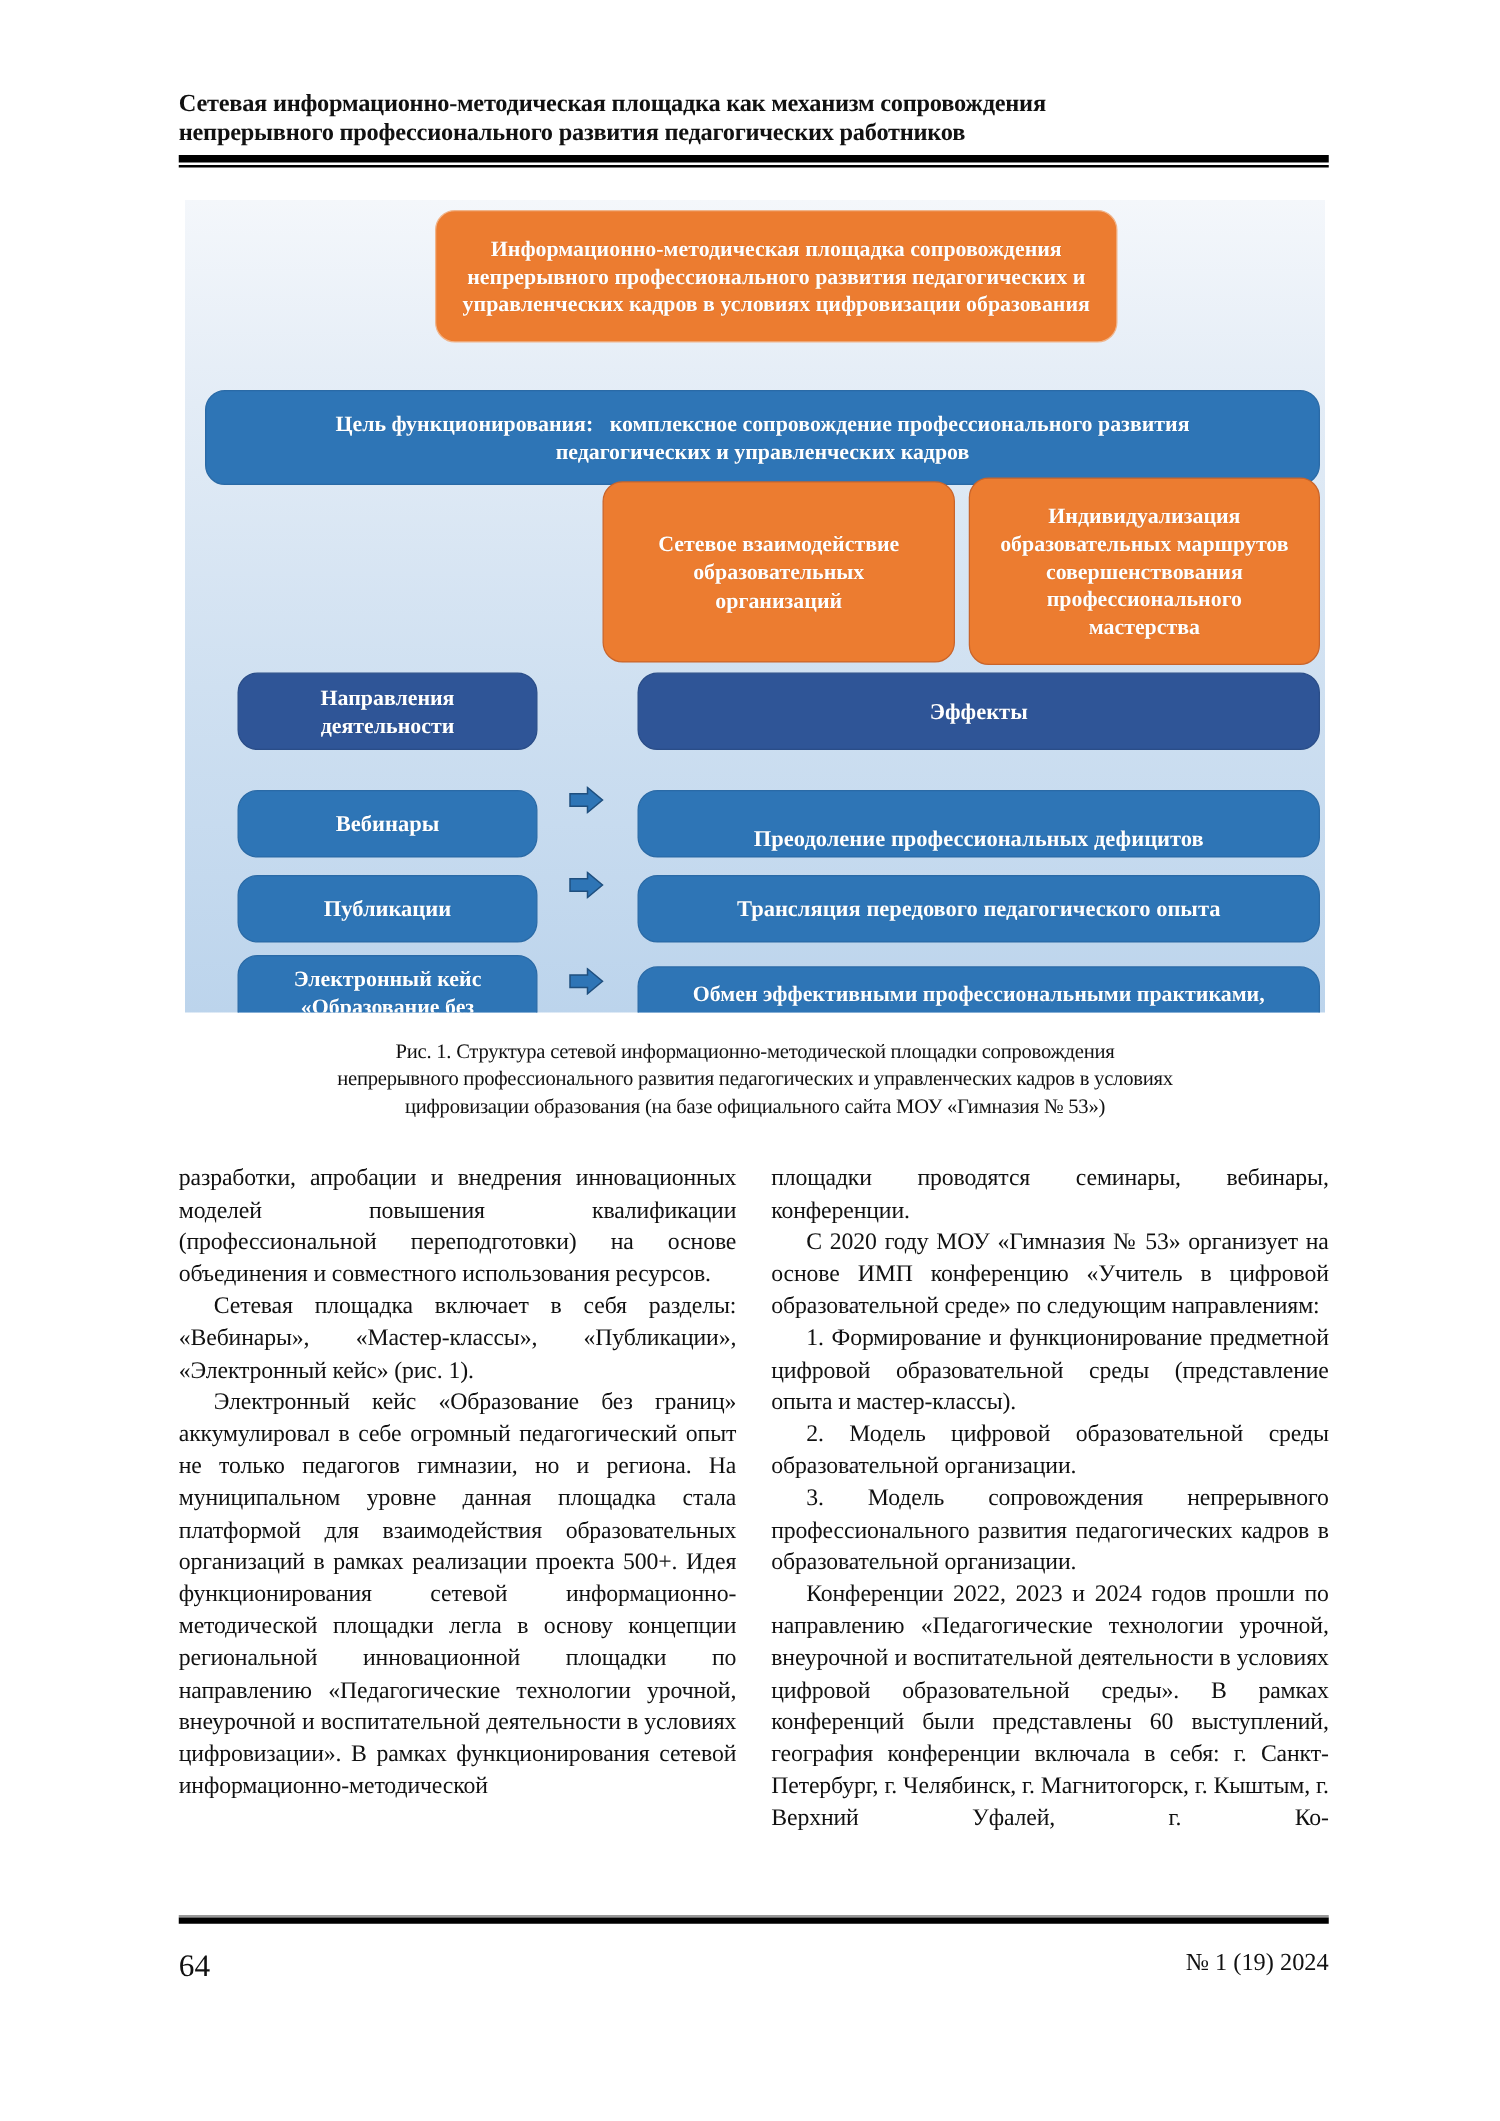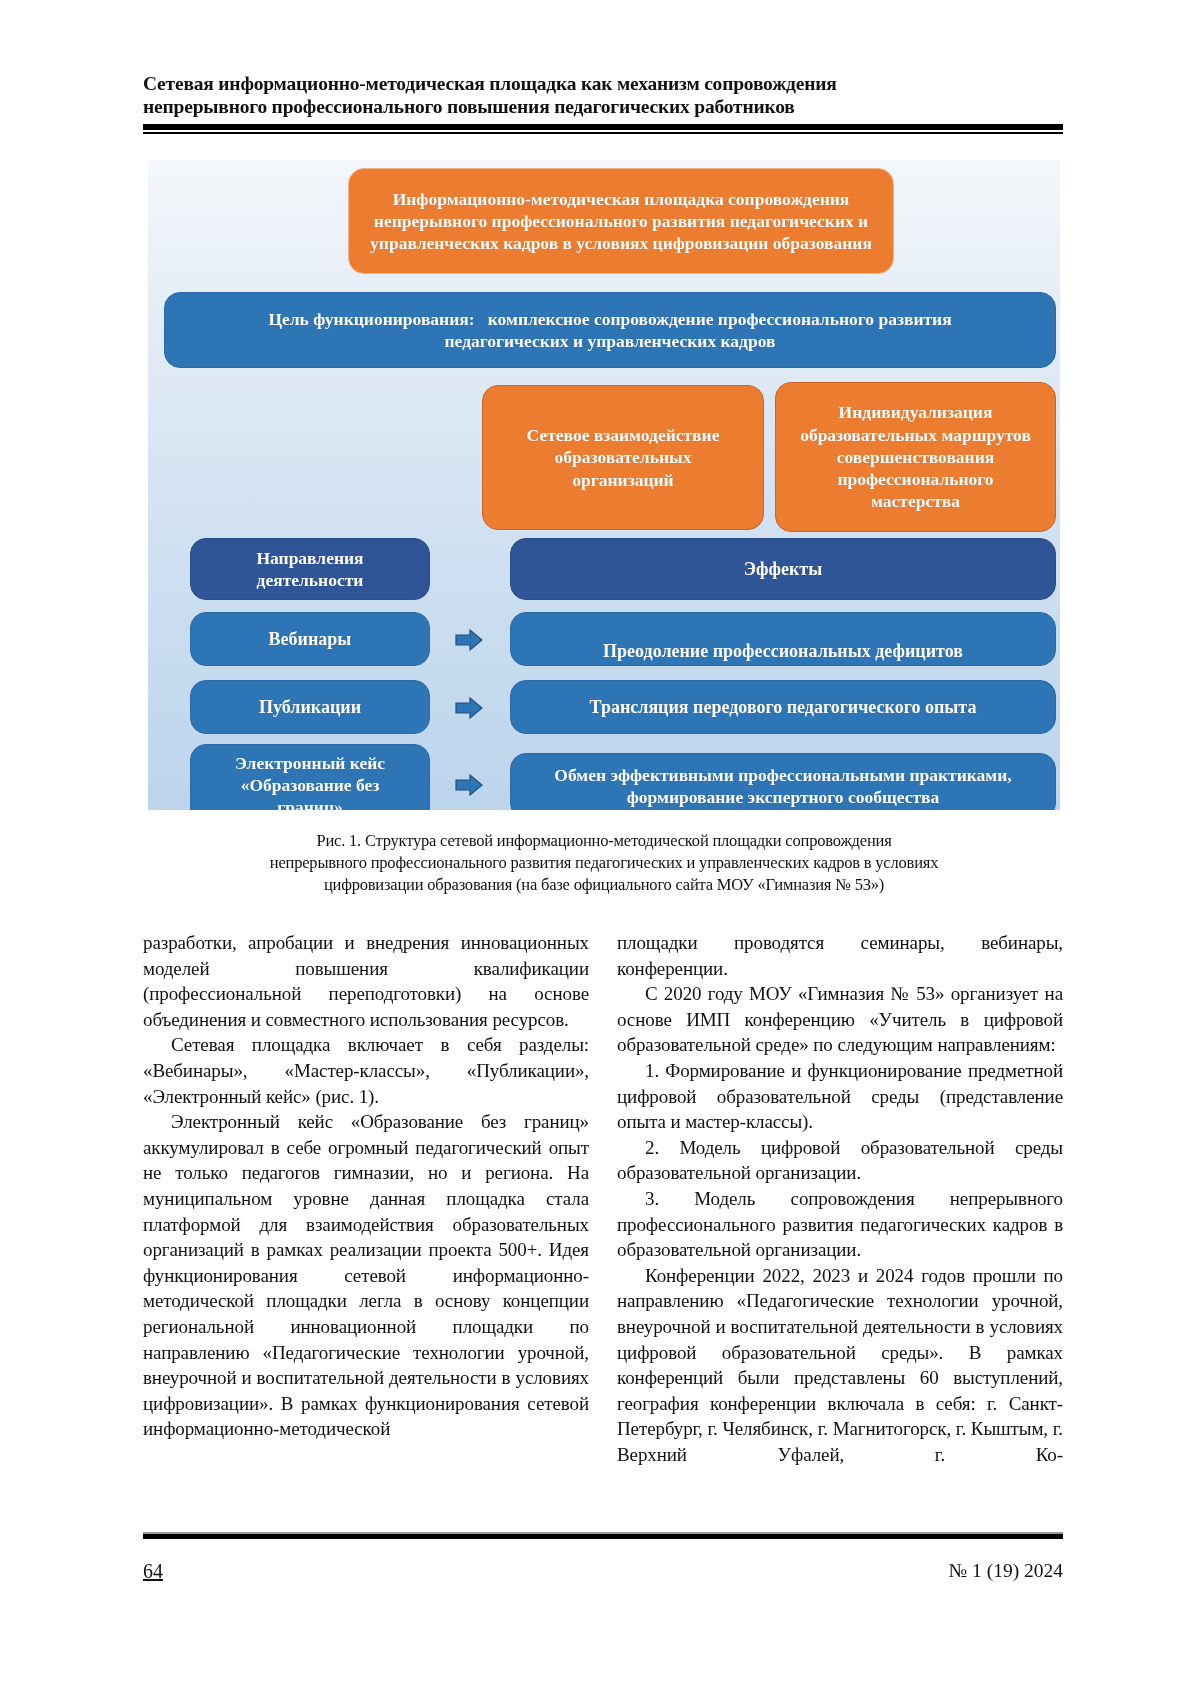--- a/index.html
+++ b/index.html
@@ -22,21 +22,21 @@
     overflow: hidden;
   }
   .box {
     position: absolute; display: flex; align-items: center; justify-content: center; text-align: center;
     color: #ffffff; font-family: "Liberation Serif", serif; font-weight: bold;
     border-radius: 16px; line-height: 1.27;
     text-shadow: 0 0 1px rgba(0,0,0,0.15);
     padding: 2px 8px;
   }
   .orange { background: #ec7c30; border: 1.5px solid #c9642a; }
-  .blue { background: #2e75b6; border: 1.5px solid #2a6aa6; }
+  .blue { background: #2e75b6; border: 1.5px solid #2a6aa6; margin-top: 20px; }
   .navy { background: #2f5597; border: 1.5px solid #2a4d88; }
 
   .b-main { left: 200px; top: 8px; width: 546px; height: 106px; font-size: 17.5px; border-color: #f0b48a; }
   .b-goal { left: 16px; top: 132px; width: 892px; height: 76px; font-size: 17.5px; border-color: #2a6aa6; }
   .b-o1 { left: 16px; top: 220px; width: 306px; height: 152px; font-size: 17.5px; }
   .b-o2 { left: 334px; top: 225px; width: 282px; height: 145px; font-size: 17.5px; }
   .b-o3 { left: 627px; top: 222px; width: 281px; height: 150px; font-size: 17.5px; }
 
   .b-dir-h { left: 42px; top: 378px; width: 240px; height: 62px; font-size: 17.5px; }
   .b-eff-h { left: 362px; top: 378px; width: 546px; height: 62px; font-size: 18px; }
@@ -66,29 +66,29 @@
   .col.left { left: 143px; }
   .col.right { left: 617px; }
   .col p { text-indent: 0; }
   .col p.ind { text-indent: 28px; }
   .col p.last-just { text-align-last: justify; }
 
   .foot-rule { position: absolute; left: 143px; width: 920px; background: #000; }
   .foot-rule.thin { top: 1532px; height: 2px; background: #999; }
   .foot-rule.thick { top: 1534px; height: 5px; }
 
-  .page-num { position: absolute; left: 143px; top: 1560px; font-size: 20px; text-decoration: underline; }
+  .page-num { position: absolute; left: 143px; top: 1560px; font-size: 25px; }
   .issue { position: absolute; right: 137px; top: 1560px; font-size: 19.5px; }
 </style>
 </head>
 <body>
 
 <div class="running-head">
   <div>Сетевая информационно-методическая площадка как механизм сопровождения</div>
-  <div>непрерывного профессионального повышения педагогических работников</div>
+  <div>непрерывного профессионального развития педагогических работников</div>
 </div>
 <div class="head-rule thick"></div>
 <div class="head-rule thin"></div>
 
 <div class="figure">
   <div class="box orange b-main">
     <span>Информационно-методическая площадка сопровождения непрерывного профессионального развития педагогических и управленческих кадров в условиях цифровизации образования</span>
   </div>
 
   <div class="box blue b-goal">

